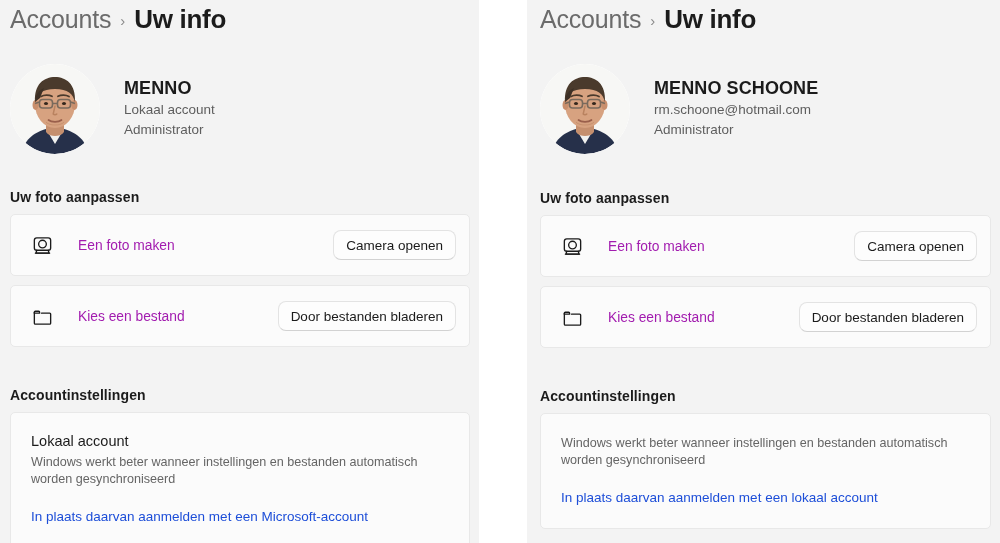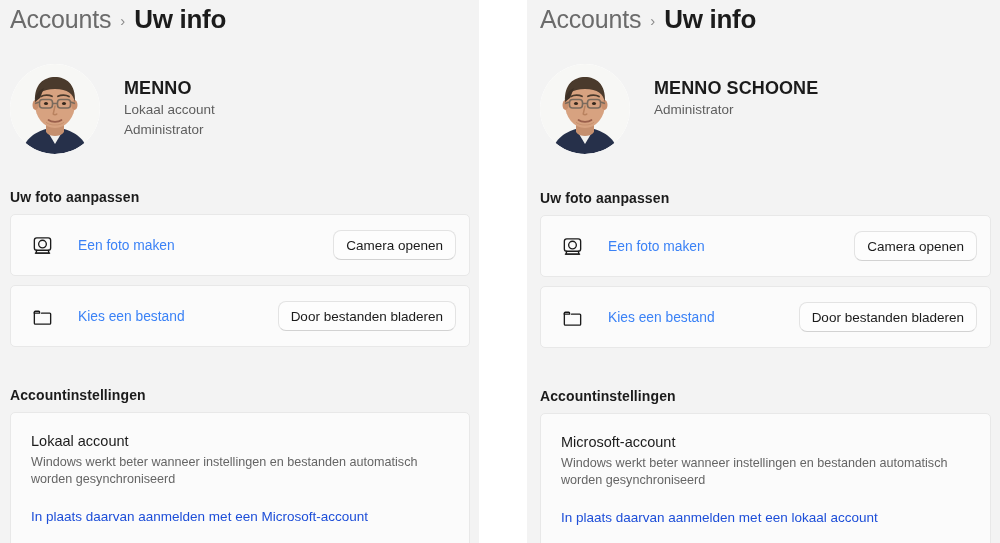--- a/index.html
+++ b/index.html
@@ -127,21 +127,21 @@
     flex: 0 0 auto;
     display: flex;
     align-items: center;
     justify-content: center;
     color: #1b1b1b;
   }
   .row-icon svg { display: block; }
   .row-label {
     margin-left: 23px;
     font-size: 13.8px;
-    color: #3b82f6;
+    color: #a21caf;
     flex: 1 1 auto;
   }
 
   .btn {
     font-family: "Liberation Sans", sans-serif;
     font-size: 13.5px;
     color: #1b1b1b;
     background: #fdfdfd;
     border: 1px solid #e3e3e3;
     border-bottom-color: #d2d2d2;
@@ -335,20 +335,21 @@
               <path d="M31 32.5 C34 30.8 39 30.8 42 32.3" stroke="#4a3a2c" stroke-width="1.8" fill="none" stroke-linecap="round"></path>
               <path d="M48 32.3 C51 30.8 56 30.8 59 32.5" stroke="#4a3a2c" stroke-width="1.8" fill="none" stroke-linecap="round"></path>
               <path d="M45 42 L43.2 50 C44 50.9 46 50.9 46.8 50" stroke="#b9825f" stroke-width="1.5" fill="none" stroke-linecap="round"></path>
               <path d="M38.5 56 C41.5 58.4 48.5 58.4 51.5 56" stroke="#9a5f4b" stroke-width="1.7" fill="none" stroke-linecap="round"></path>
               <path d="M36 58 C39 62 51 62 54 58" stroke="#c08a68" stroke-width="1" fill="none" opacity="0.7"></path>
             </g>
           </svg>
         </div>
         <div class="identity-text">
           <div class="ident-name">MENNO SCHOONE</div>
+          <div class="ident-sub">rm.schoone@hotmail.com</div>
           <div class="ident-sub">Administrator</div>
         </div>
       </div>
 
       <div class="section-title sec-photo">Uw foto aanpassen</div>
 
       <div class="card">
         <div class="card-row">
           <span class="row-icon">
             <svg width="23" height="23" viewBox="0 0 24 24" fill="none" stroke="currentColor" stroke-width="1.4" stroke-linecap="round" stroke-linejoin="round">
@@ -372,21 +373,20 @@
             </svg>
           </span>
           <span class="row-label">Kies een bestand</span>
           <button class="btn">Door bestanden bladeren</button>
         </div>
       </div>
 
       <div class="section-title sec-acct">Accountinstellingen</div>
 
       <div class="settings-card">
-        <div class="acct-type">Microsoft-account</div>
         <div class="acct-desc">Windows werkt beter wanneer instellingen en bestanden automatisch worden gesynchroniseerd</div>
         <a class="acct-link">In plaats daarvan aanmelden met een lokaal account</a>
       </div>
 
     </div>
   </div>
 
 </div>
 
 </body></html>

